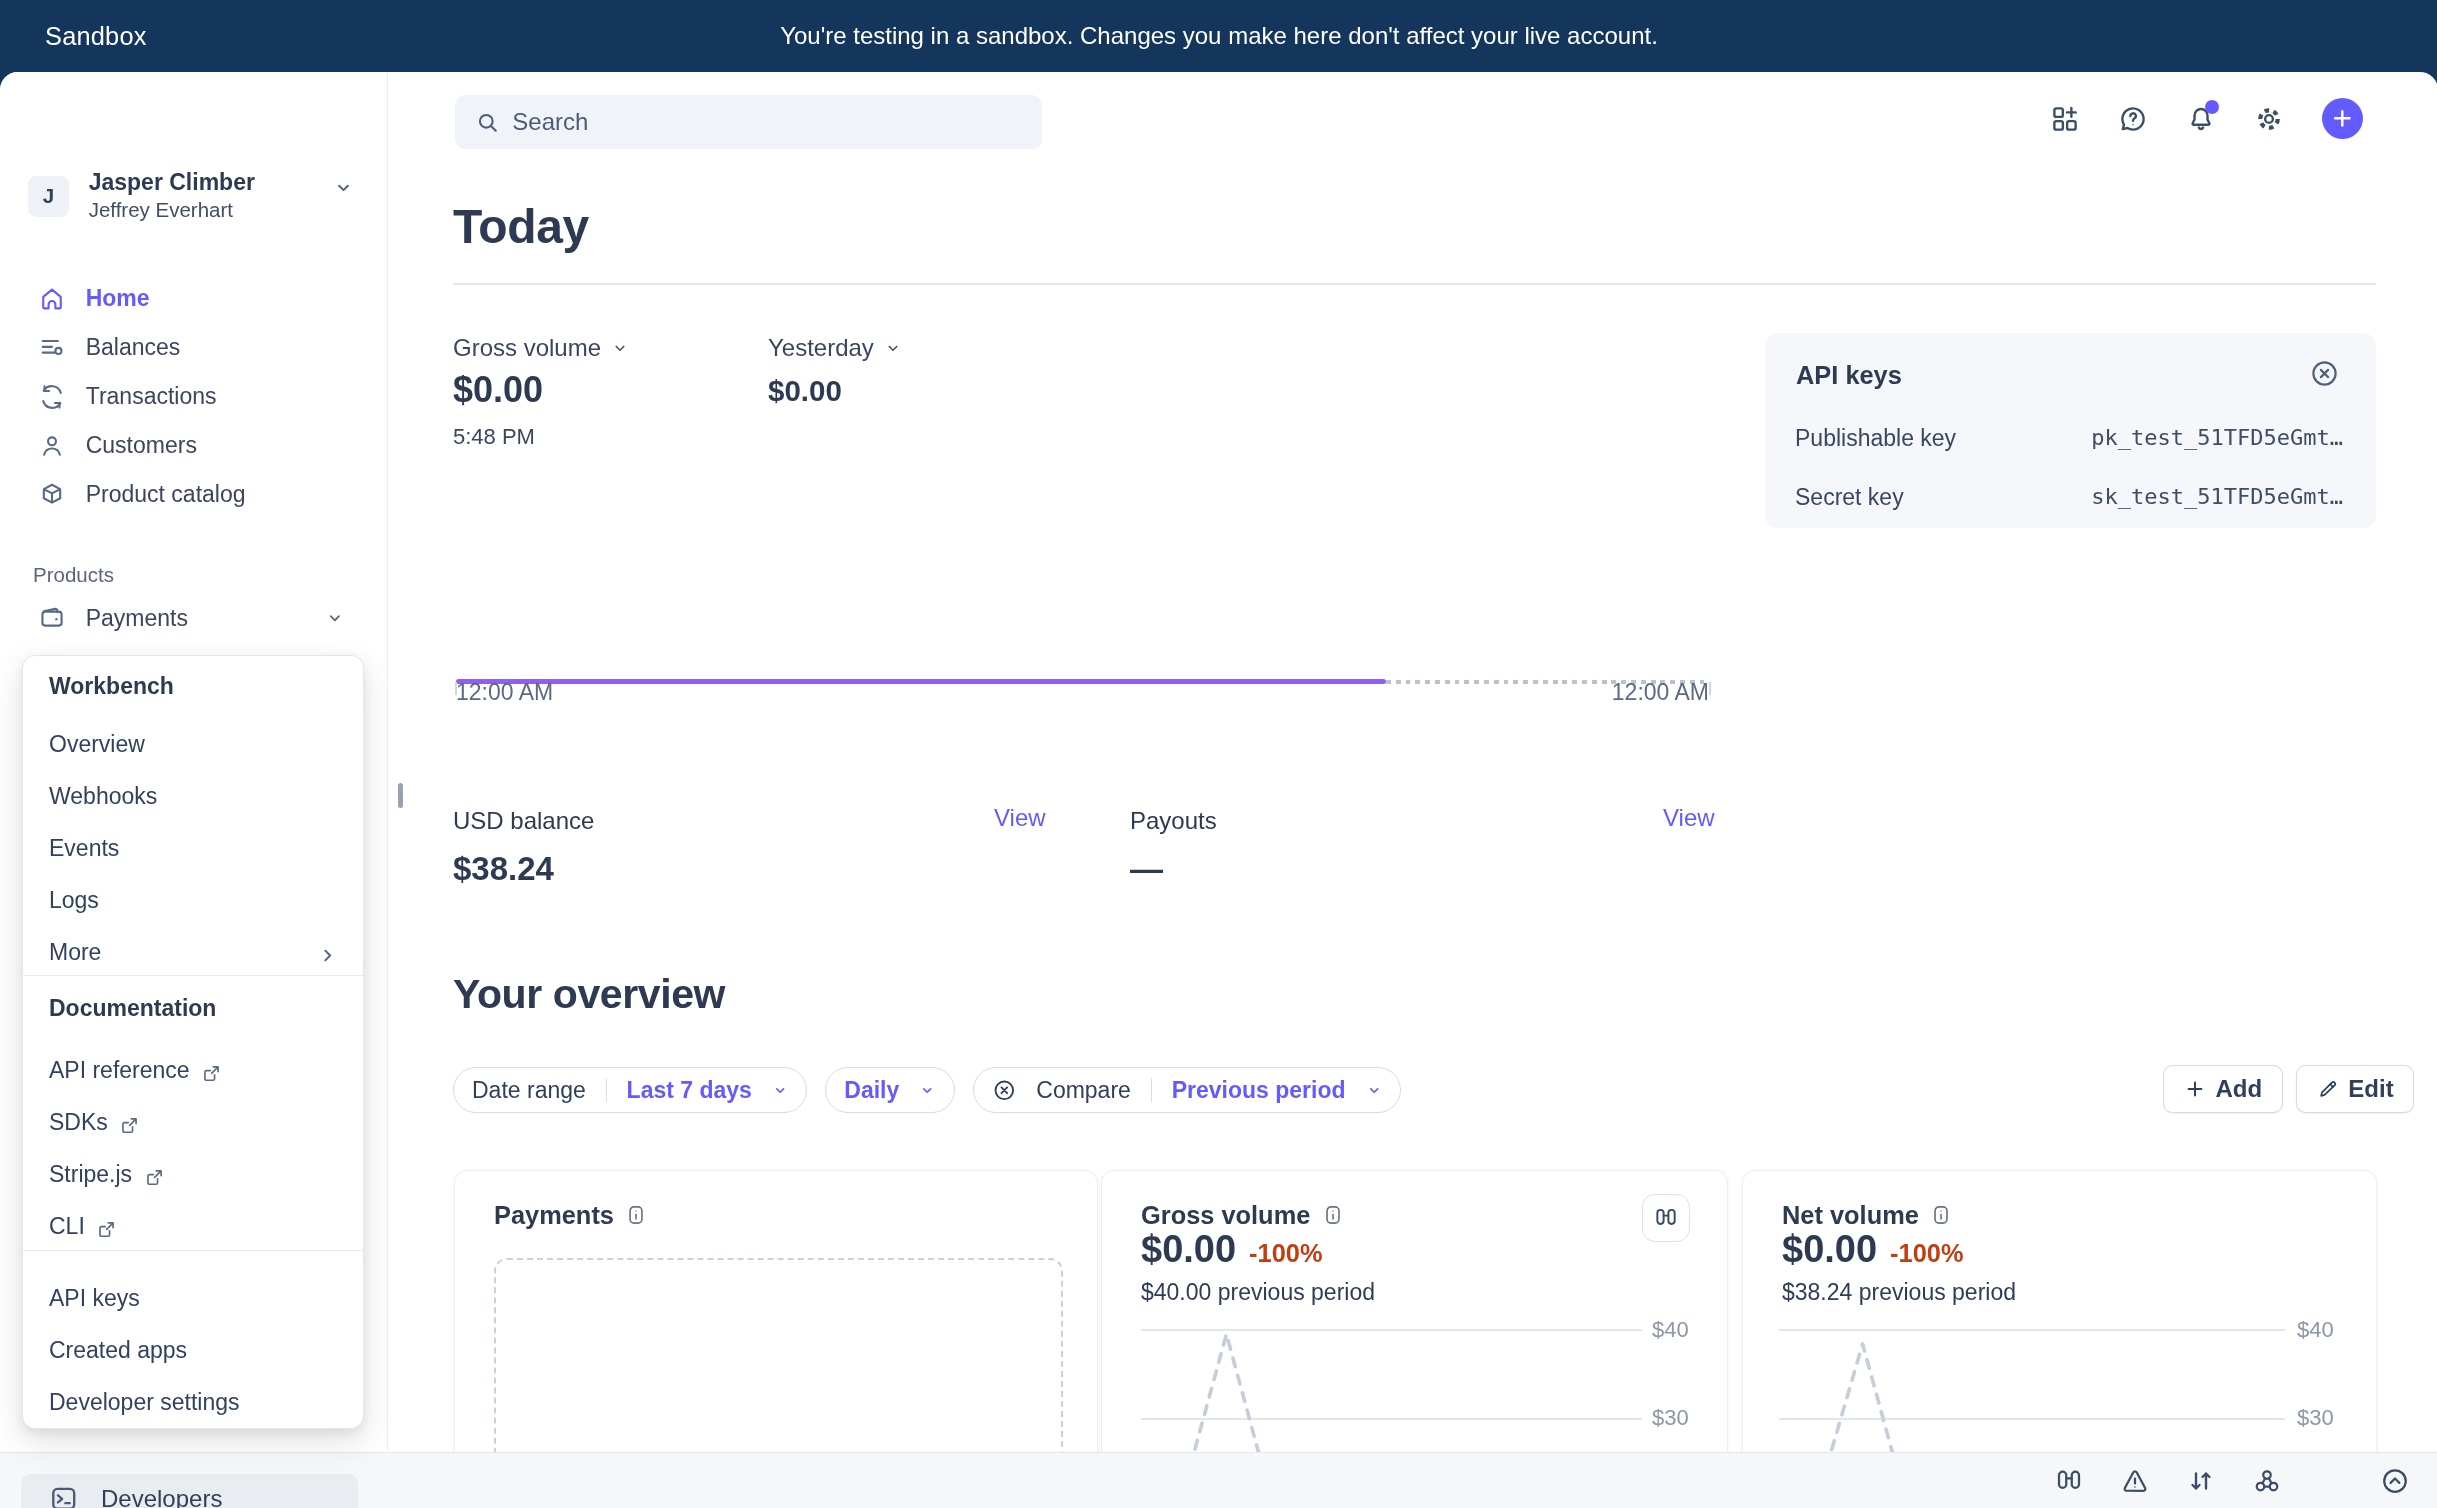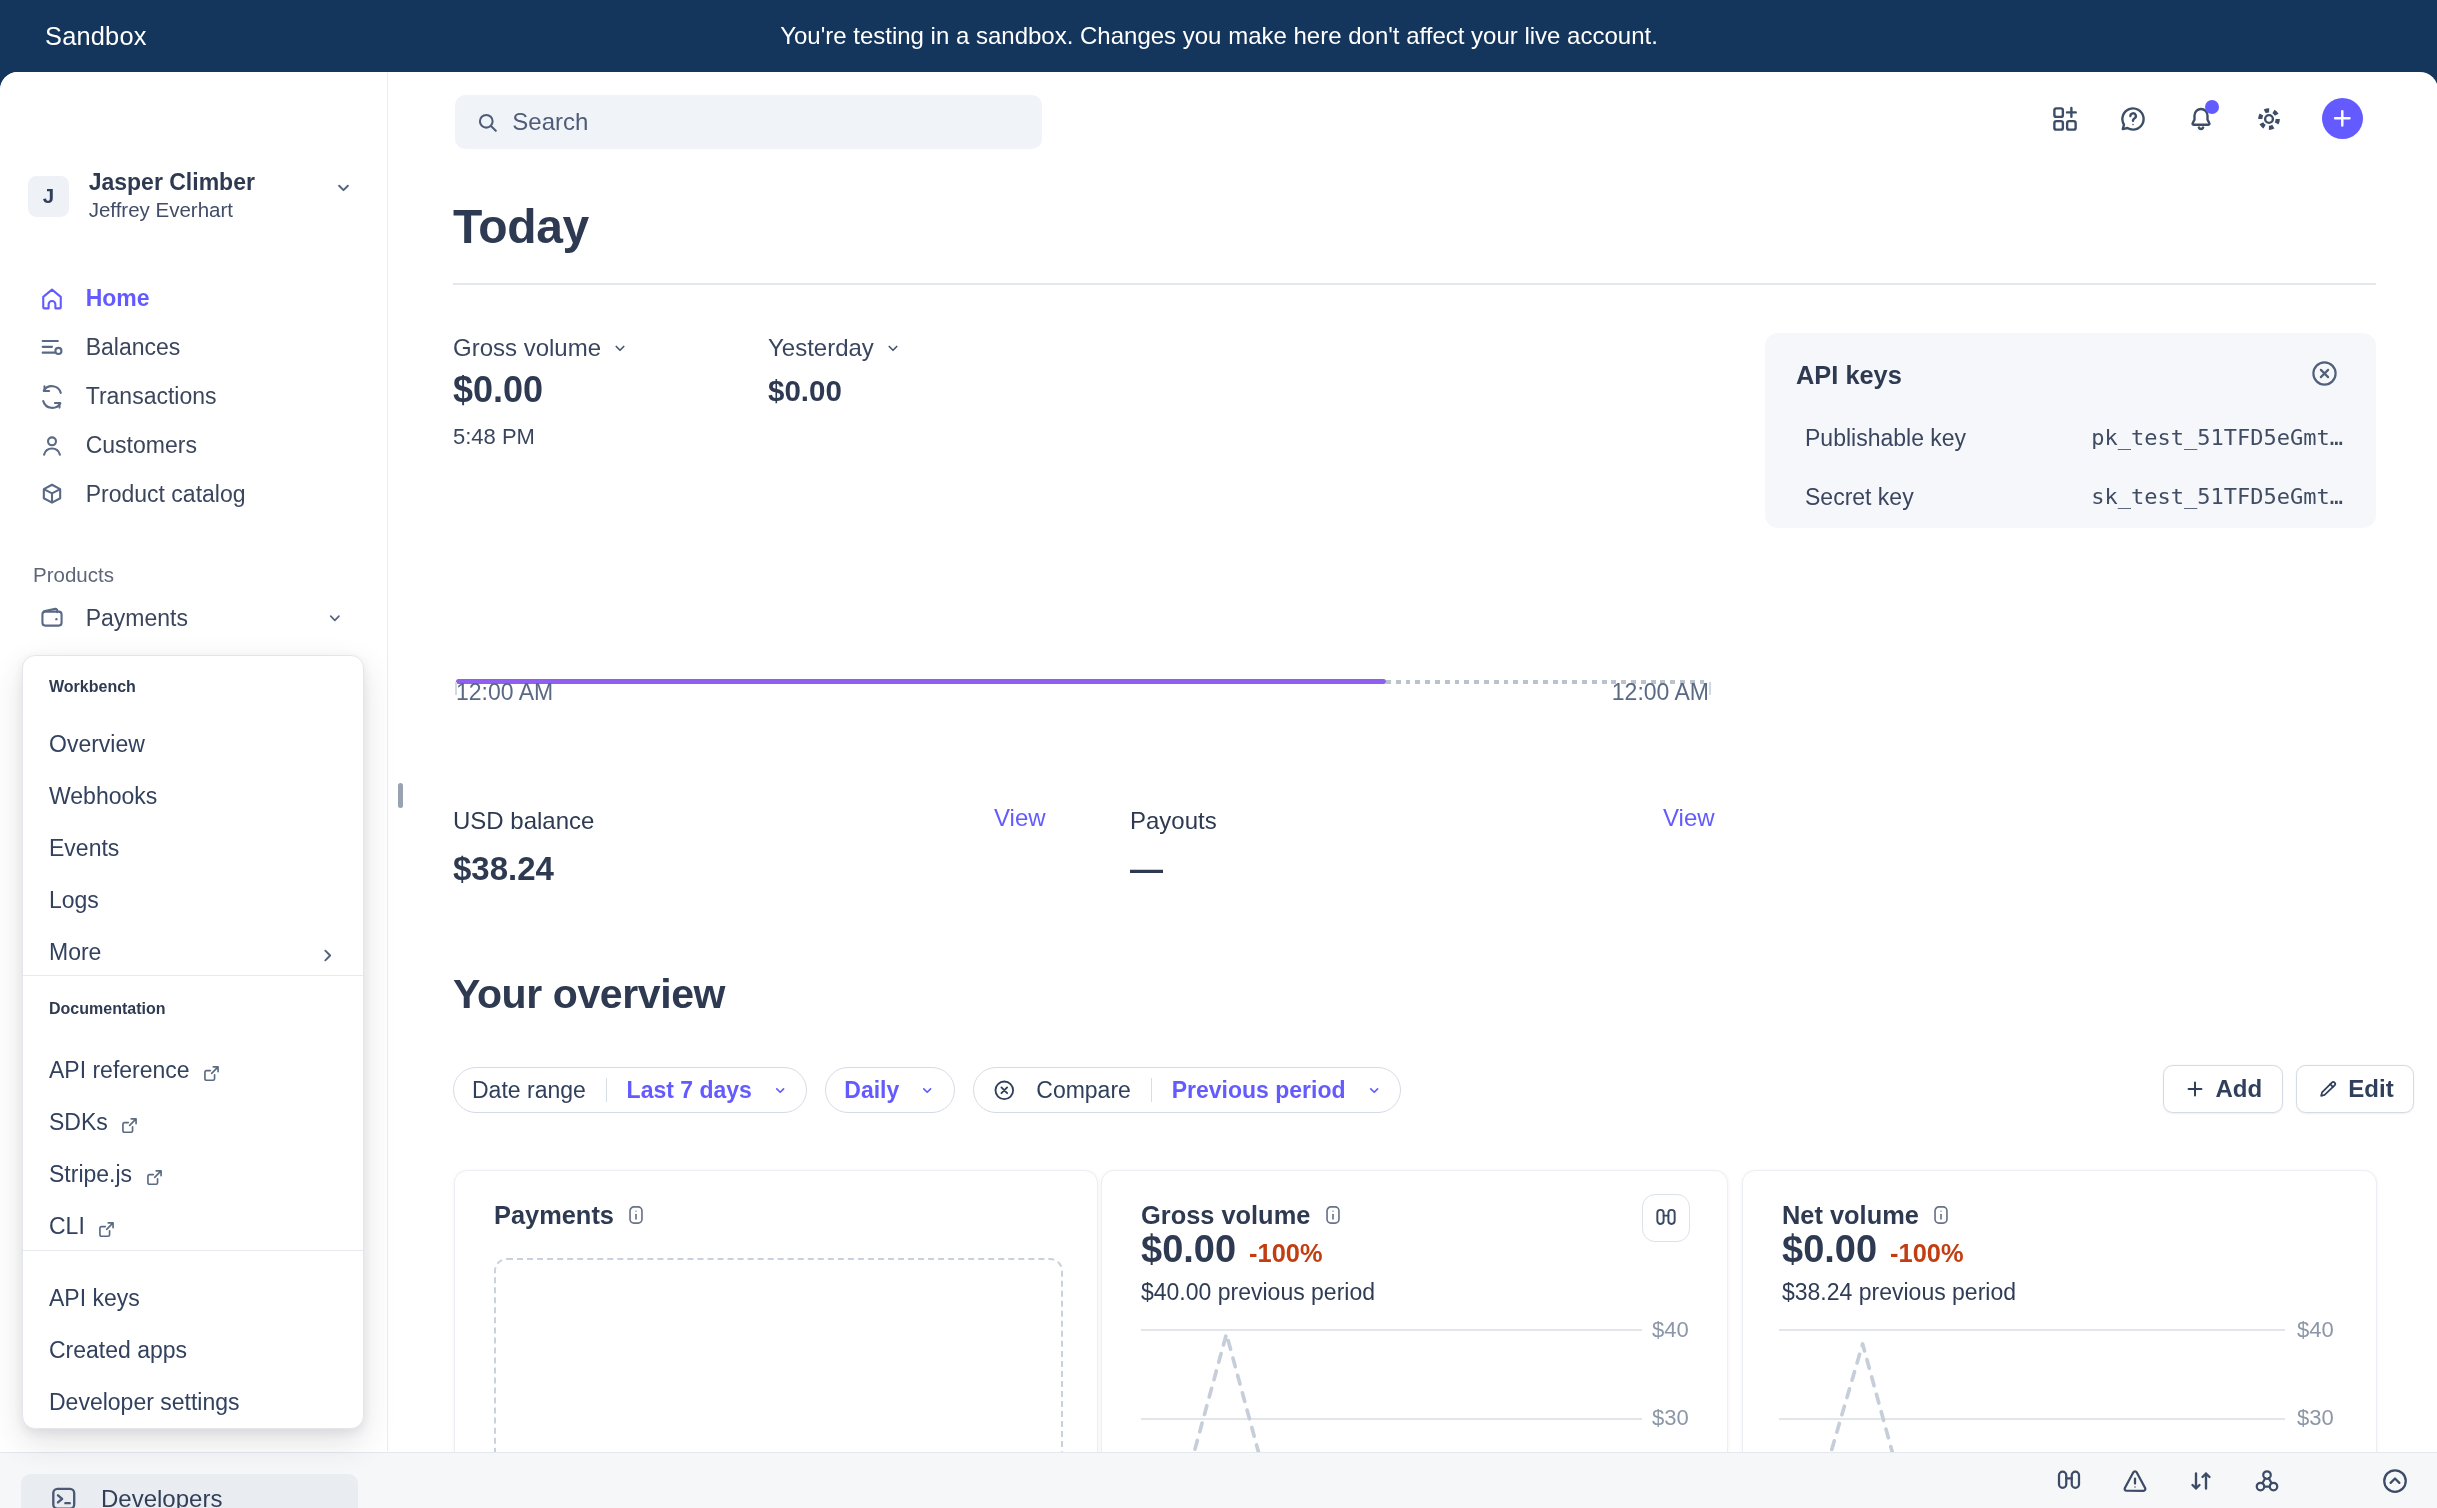--- a/index.html
+++ b/index.html
@@ -36,21 +36,21 @@
   .nav-row .ic{width:28px;height:28px;color:#5a6a85;flex:0 0 auto}
   .nav-row.active{color:var(--accent);font-weight:700}
   .nav-row.active .ic{color:var(--accent)}
   .section-label{margin:44px 0 6.6px;padding-left:33px;font-size:20.5px;color:#5c6678}
   .row-chevron{margin-left:auto;margin-right:43px;color:#53617c}
 
   .resize-handle{position:absolute;left:398px;top:783px;width:4.9px;height:24.6px;border-radius:2.5px;background:#99a2b1}
 
   
   .popup{position:absolute;left:22px;top:655px;width:342px;height:774px;background:#fff;border:0.8px solid #e3e7ed;border-radius:13px;box-shadow:0 13px 33px rgba(48,49,61,.14),0 3.3px 9.8px rgba(48,49,61,.08);z-index:60;padding-top:11.5px;overflow:hidden}
-  .popup .hdr{height:38px;display:flex;align-items:center;padding:0 26px;font-size:16px;font-weight:700;color:var(--ink)}
+  .popup .hdr{height:38px;display:flex;align-items:center;padding:0 26px;font-size:23px;font-weight:700;color:var(--ink)}
   .popup .hdr.doc{height:46px}
   .popup .item{height:52px;display:flex;align-items:flex-end;gap:11.5px;padding:0 24.6px 0 26px;font-size:23px;color:#32415e;cursor:default}
   .popup .divider{height:0.8px;background:var(--line);margin:9.8px 0}
   .popup .item .ext{color:#5b6b84}
   .popup .item .chev-r{margin-left:auto;color:#53617c}
 
   
   .search{position:absolute;left:455px;top:95px;width:587px;height:54px;background:#f0f3f8;border-radius:10px;display:flex;align-items:center;padding:0 0 0 19.7px;gap:13px}
   .search .ic{width:24.6px;height:24.6px;color:#4e5c77;flex:0 0 auto}
   .search input{border:0;background:transparent;outline:none;font-size:24px;color:#30405c;font-family:"Liberation Sans",sans-serif;width:491px}
@@ -70,21 +70,21 @@
   .gv-label{left:453px;top:334px}
   .yd-label{left:768px;top:334px}
   .gv-amount{position:absolute;left:453px;top:369px;font-size:36px;font-weight:700;color:var(--ink)}
   .yd-amount{position:absolute;left:768px;top:374px;font-size:29.5px;font-weight:600;color:var(--ink)}
   .gv-time{position:absolute;left:453px;top:424px;font-size:22px;color:var(--ink2)}
 
   
   .apikeys{position:absolute;left:1765px;top:333px;width:611px;height:195px;background:#f5f7fa;border-radius:13px}
   .apikeys .title{position:absolute;left:31px;top:28px;font-size:25.4px;font-weight:700;color:var(--ink)}
   .apikeys .close{position:absolute;right:36px;top:24.6px;width:31px;height:31px;color:#51617c}
-  .key-label{position:absolute;left:40px;font-size:23px;color:var(--ink2)}
+  .key-label{position:absolute;left:30px;font-size:23px;color:var(--ink2)}
   .key-value{position:absolute;right:33px;font-size:22px;color:#3f4c63;font-family:"DejaVu Sans Mono",monospace}
   .krow1{top:92px}.krow2{top:151px}
 
   
   .tchart-solid{position:absolute;left:456px;top:679px;width:930px;height:4.9px;border-radius:2.5px;background:var(--chartline)}
   .tchart-dotted{position:absolute;left:1386px;top:680px;width:323px;height:4.1px;background:repeating-linear-gradient(90deg,#b9c2cd 0 4.9px,transparent 4.9px 9.8px)}
   .tick{position:absolute;top:682px;width:1.6px;height:13px;background:#d3d9e0}
   .tick.l{left:455px}.tick.r{left:1709px}
   .tlabel{position:absolute;top:679px;font-size:23px;color:var(--muted)}
   .tlabel.l{left:456px}

